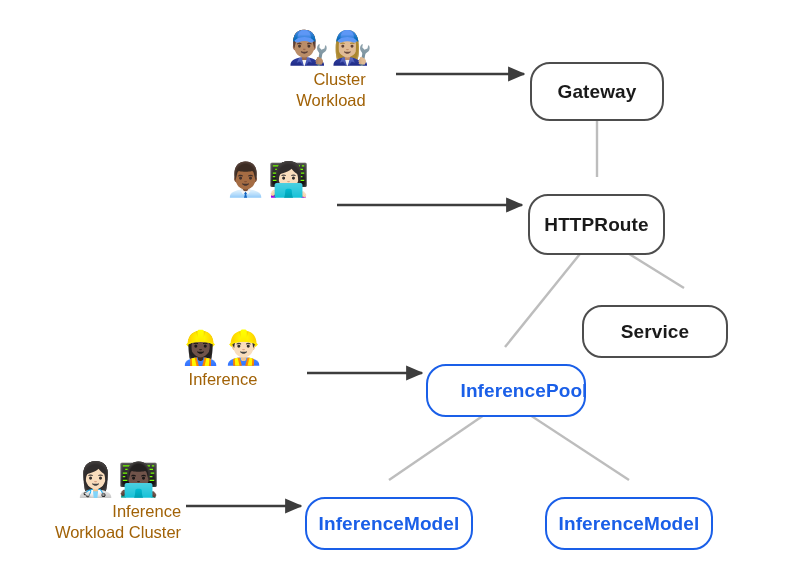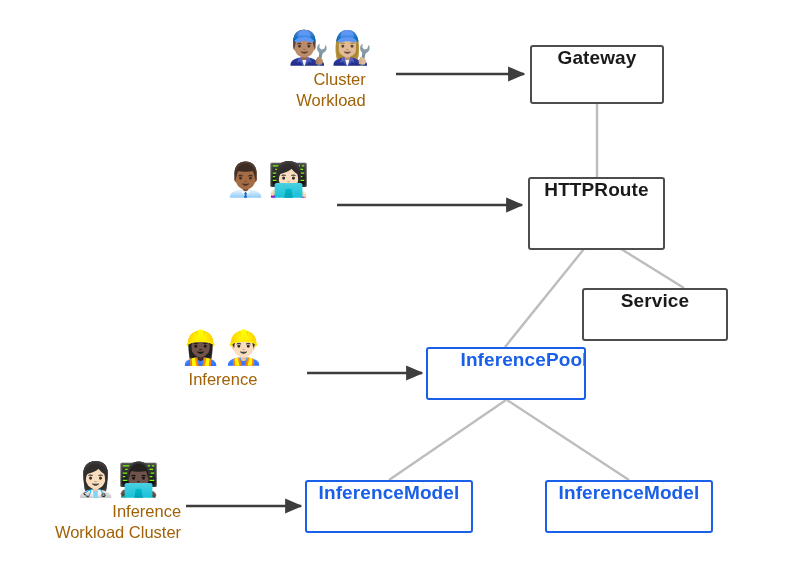--- a/index.html
+++ b/index.html
@@ -24,26 +24,27 @@
     width: 800px;
     height: 572px;
     pointer-events: none;
   }
 
   
   .node {
     position: absolute;
     box-sizing: border-box;
     display: flex;
-    align-items: flex-start;
+    align-items: center;
     justify-content: center;
     background: #ffffff;
-    border-radius: 3px;
+    border-radius: 20px;
     text-align: center;
     white-space: nowrap;
+    margin-top: 17px;
   }
   .node .node-label {
     font-weight: bold;
     letter-spacing: 0.1px;
   }
   .node.core {
     border: 2.2px solid #4d4d4d;
   }
   .node.core .node-label {
     color: #1a1a1a;
@@ -110,21 +111,21 @@
       <line x1="337" y1="205" x2="522" y2="205" stroke="#3d3d3d" stroke-width="2.4" marker-end="url(#solid-arrowhead)"></line>
       <line x1="307" y1="373" x2="422" y2="373" stroke="#3d3d3d" stroke-width="2.4" marker-end="url(#solid-arrowhead)"></line>
       <line x1="186" y1="506" x2="301" y2="506" stroke="#3d3d3d" stroke-width="2.4" marker-end="url(#solid-arrowhead)"></line>
     </g>
   </svg>
 
   <div class="node core" style="left:530px; top:45px; width:134px; height:59px;">
     <span class="node-label">Gateway</span>
   </div>
 
-  <div class="node core" style="left:528px; top:177px; width:137px; height:73px;">
+  <div class="node core" style="left:528px; top:177px; width:137px; height:61px;">
     <span class="node-label">HTTPRoute</span>
   </div>
 
   <div class="node core" style="left:582px; top:288px; width:146px; height:53px;">
     <span class="node-label">Service</span>
   </div>
 
   <div class="node accent" style="left:426px; top:347px; width:160px; height:53px;padding-left:36px;">
     <span class="node-label">InferencePool</span>
   </div>

